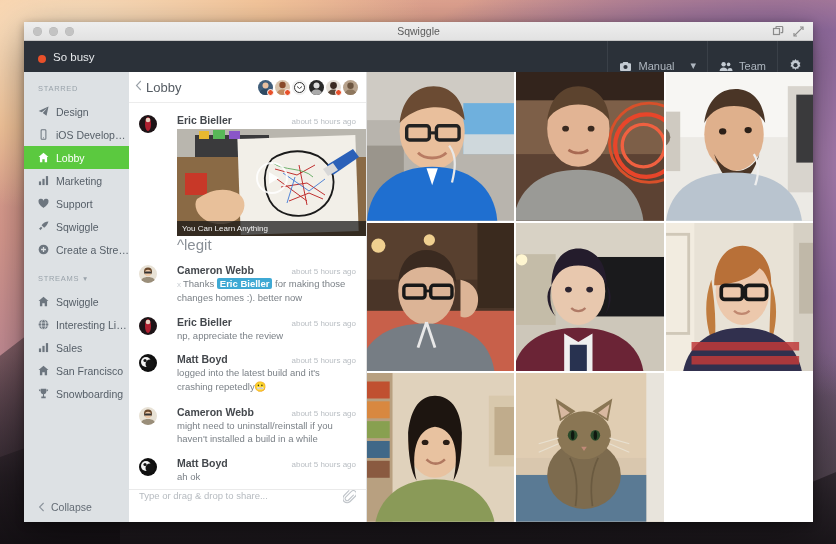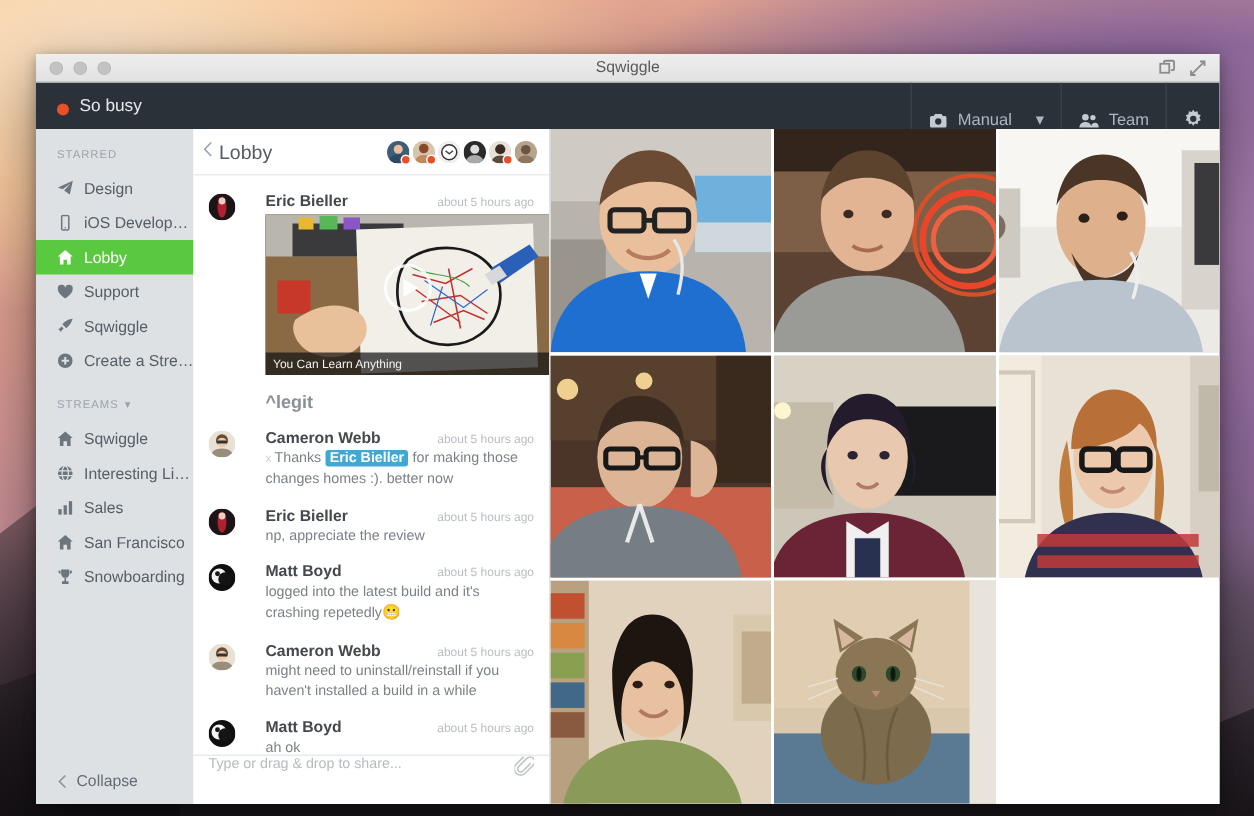--- a/index.html
+++ b/index.html
@@ -28,21 +28,21 @@
                        54% 60%, 63% 40%, 74% 62%, 85% 44%, 94% 66%, 100% 52%, 100% 100%);
   }
   #desktop-ridge {
     position: absolute; left: 0; width: 120px; top: 330px; bottom: 0;
     background: linear-gradient(to top, rgba(20,16,20,.9), rgba(70,55,62,.5));
     clip-path: polygon(0 100%, 0 12%, 28% 0%, 52% 26%, 70% 14%, 100% 48%, 100% 100%);
   }
 
   
   #window {
-    position: absolute; left: 24px; top: 36px;
+    position: absolute; left: 24px; top: 22px;
     width: 789px; height: 500px;
     box-shadow: 0 12px 40px rgba(0,0,0,.45), 0 2px 8px rgba(0,0,0,.3);
     overflow: hidden;
     display: flex; flex-direction: column;
     background: #fff;
   }
 
   
   #titlebar {
     height: 19px; flex: 0 0 19px;
@@ -167,21 +167,21 @@
     width: 32px; height: 32px; border-radius: 50%;
     border: 2px solid rgba(255,255,255,.85);
     display: flex; align-items: center; justify-content: center;
   }
   .play-btn::after {
     content: ""; display: block;
     border-left: 10px solid rgba(255,255,255,.9);
     border-top: 6px solid transparent; border-bottom: 6px solid transparent;
     margin-left: 3px;
   }
-  .caption-line { font-size: 12px; color: #8a9097; margin-top: 11px; font-weight: bold; }
+  .caption-line { font-size: 15px; color: #8a9097; margin-top: 0; }
 
   #composer {
     height: 33px; flex: 0 0 33px;
     border-top: 1px solid #eaeaea;
     display: flex; align-items: flex-start; padding: 0 10px;
   }
   #composer-input {
     flex: 1; border: none; outline: none;
     font-size: 9.5px; color: #5c6268;
     font-family: "Liberation Sans", sans-serif; background: transparent;
@@ -296,20 +296,28 @@
           <span class="sb-label">iOS Development</span>
         </div>
 
         <div class="sb-item active">
           <svg class="sb-ico" viewBox="0 0 12 12">
               <path d="M6 .8L.6 5.4h1.5v5.8h2.6V7.8h2.6v3.4h2.6V5.4h1.5z"></path>
             </svg>
           <span class="sb-label">Lobby</span>
         </div>
 
+        <div class="sb-item">
+          <svg class="sb-ico" viewBox="0 0 12 12">
+              <rect x="1" y="7" width="2.4" height="4"></rect>
+              <rect x="4.8" y="4.2" width="2.4" height="6.8"></rect>
+              <rect x="8.6" y="1.2" width="2.4" height="9.8"></rect>
+            </svg>
+          <span class="sb-label">Marketing</span>
+        </div>
 
         <div class="sb-item">
           <svg class="sb-ico" viewBox="0 0 12 12">
               <path d="M6 10.8S.6 7.5.6 4.1a2.7 2.7 0 015.4-1 2.7 2.7 0 015.4 1c0 3.4-5.4 6.7-5.4 6.7z"></path>
             </svg>
           <span class="sb-label">Support</span>
         </div>
 
         <div class="sb-item">
           <svg class="sb-ico" viewBox="0 0 12 12">

